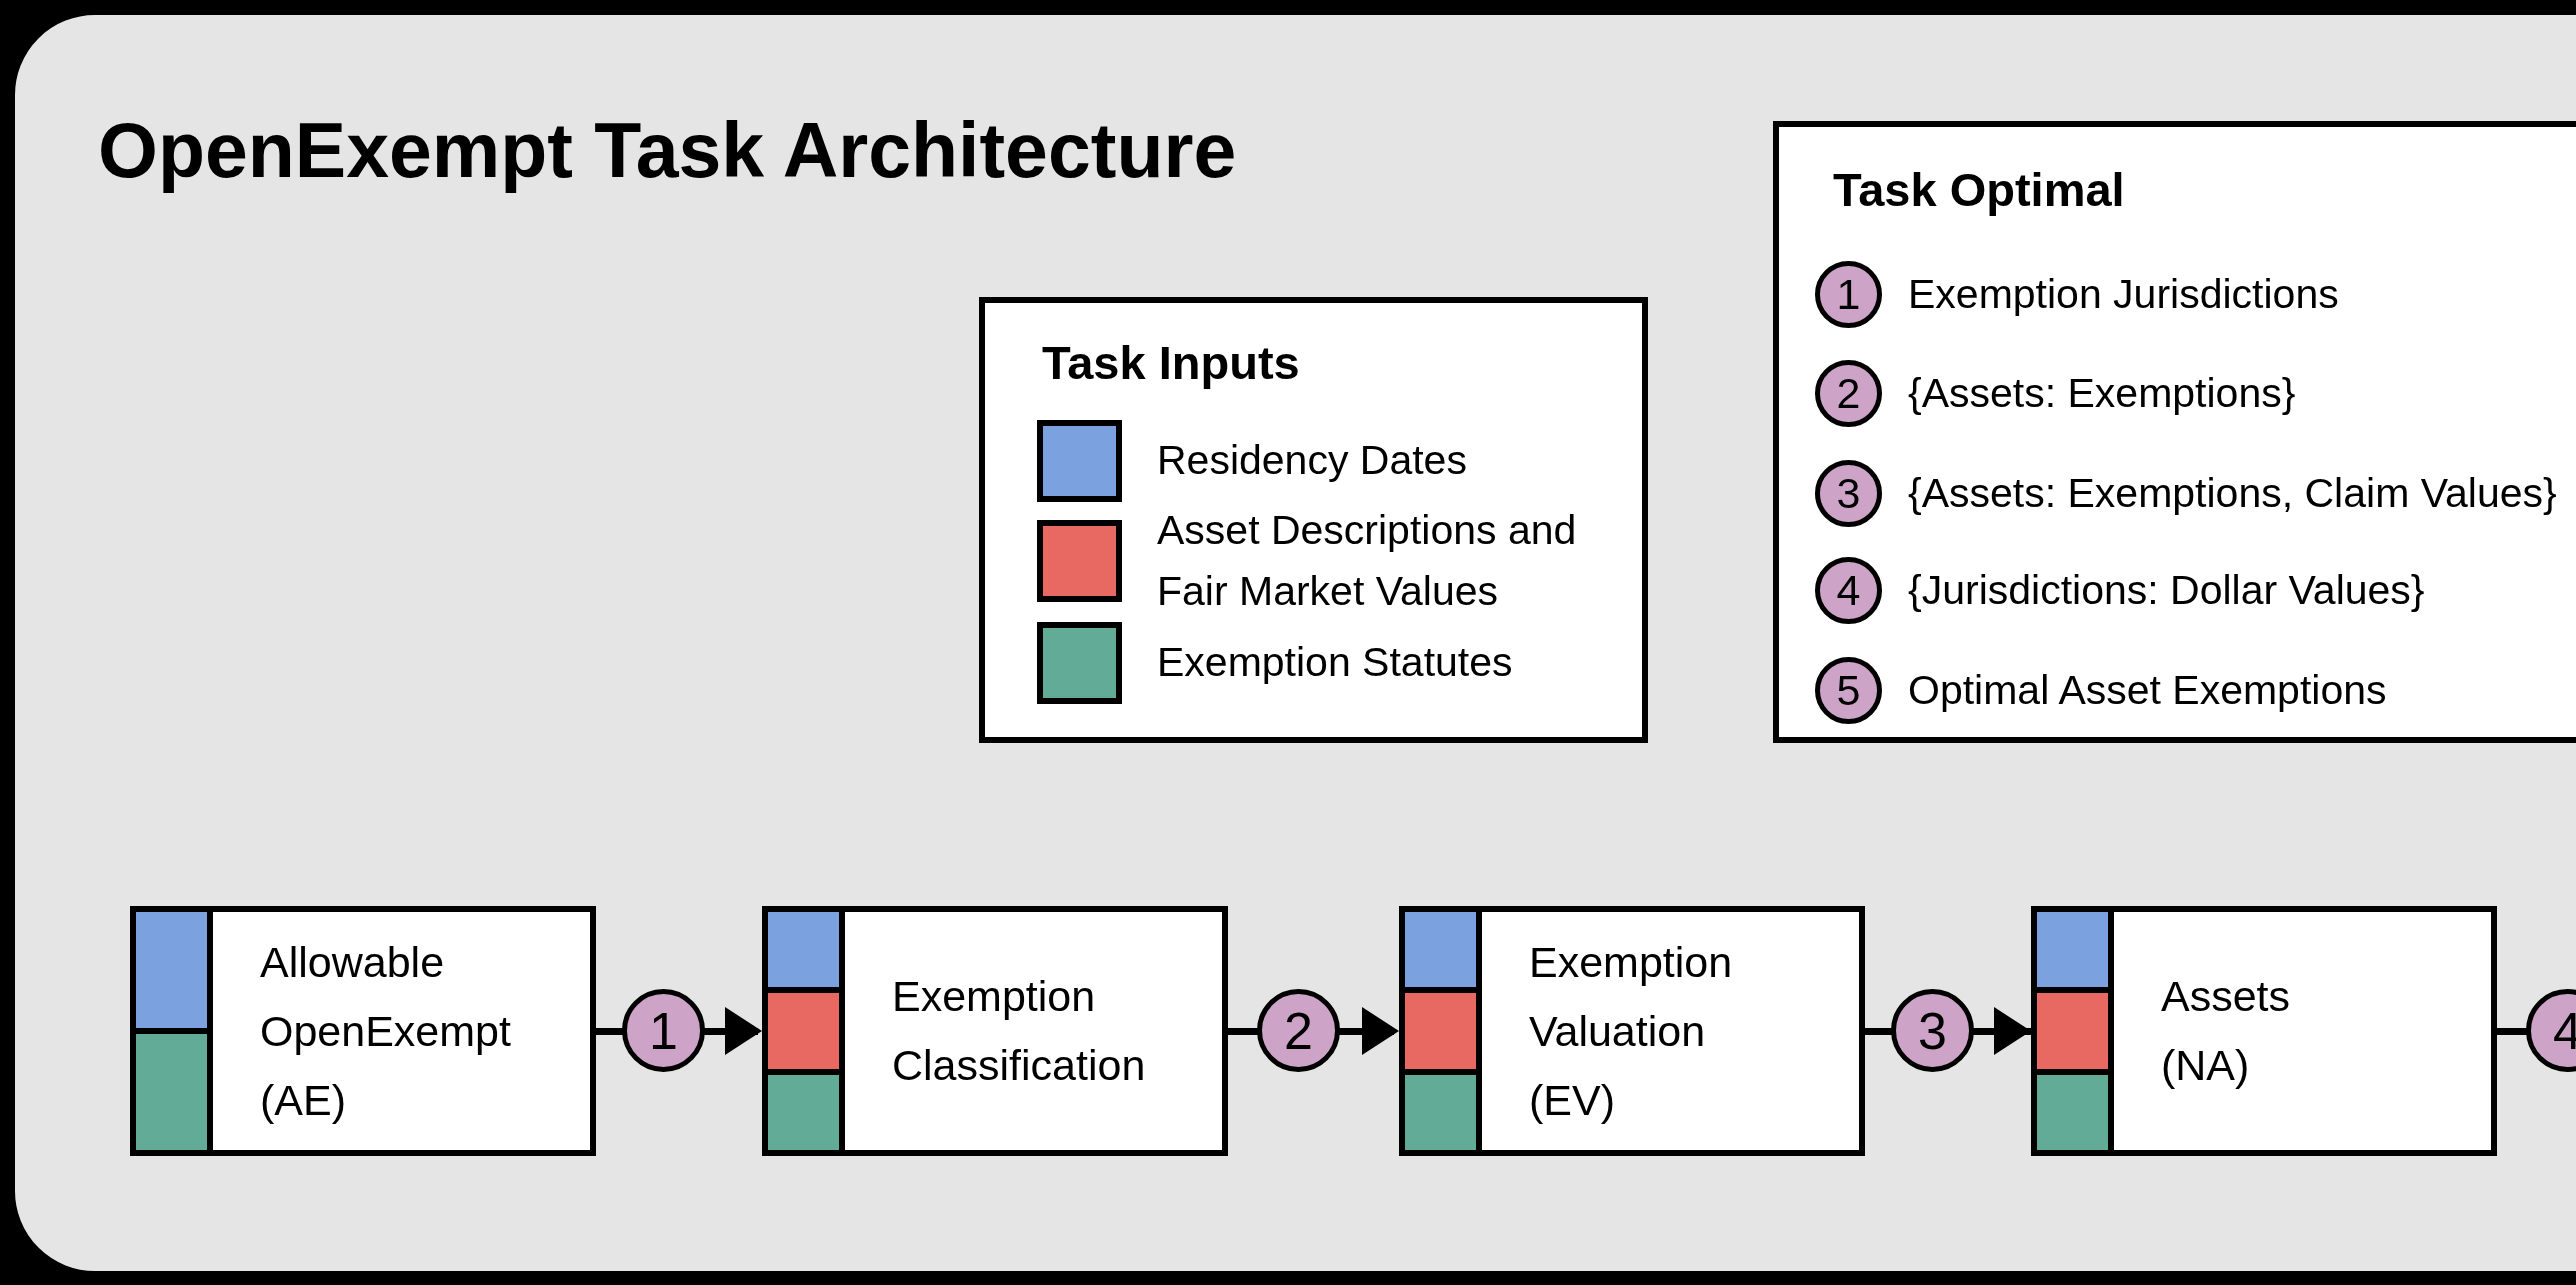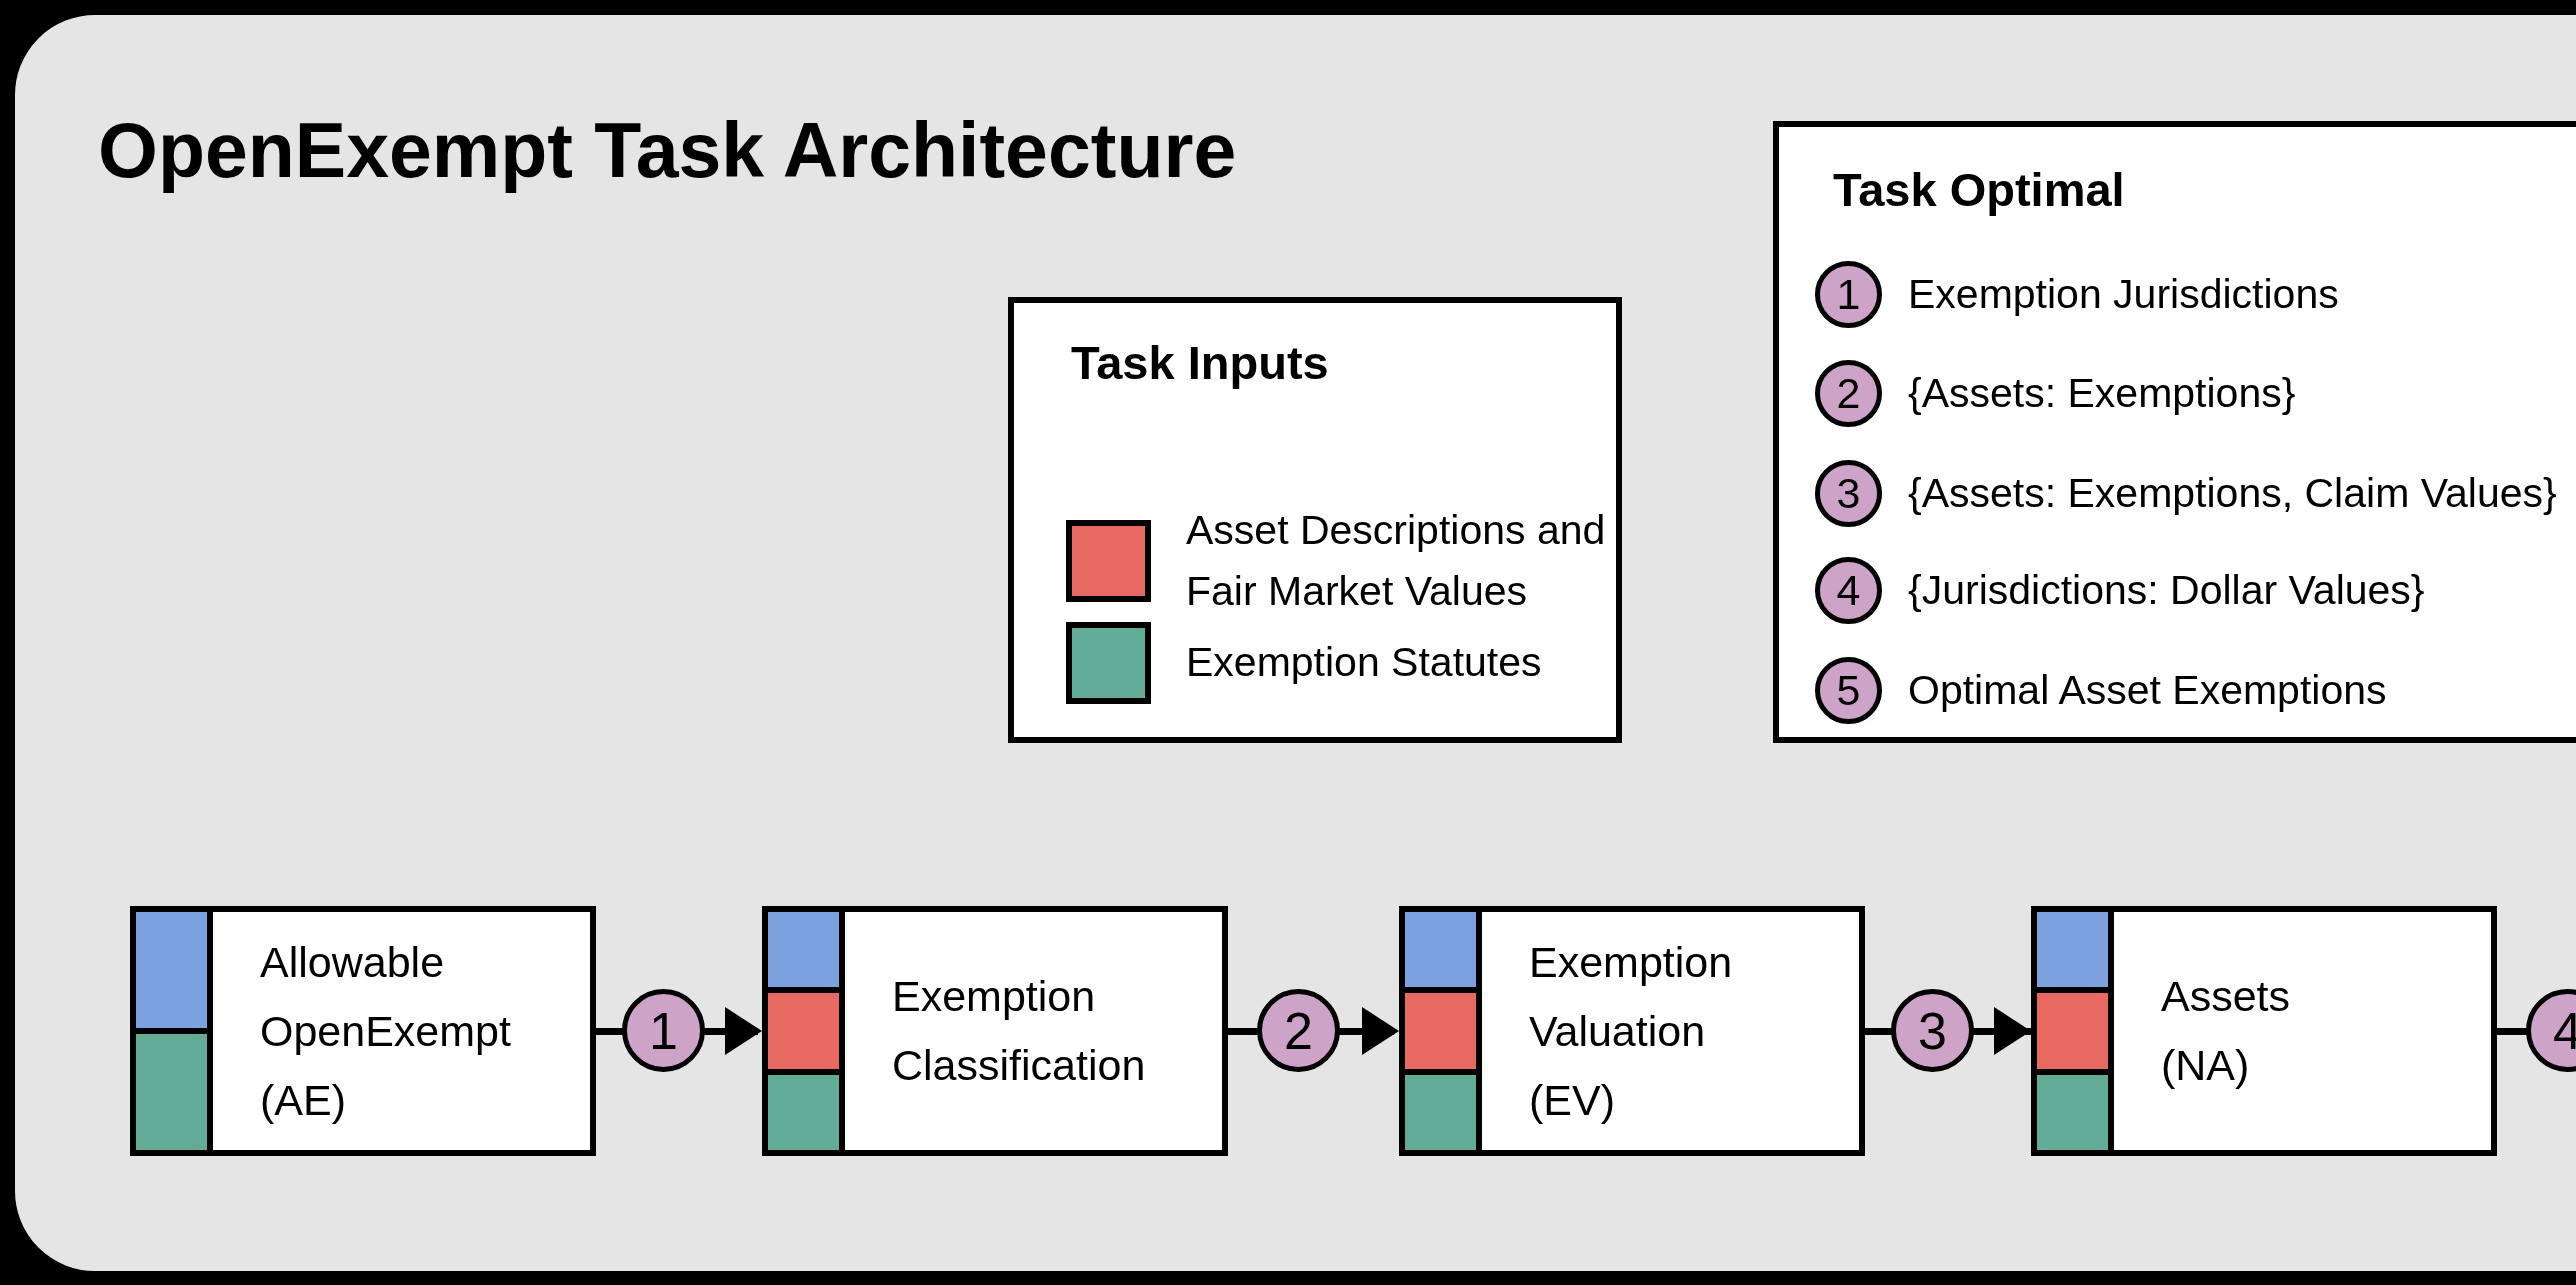--- a/index.html
+++ b/index.html
@@ -7,21 +7,21 @@
           font-family:"Liberation Sans","DejaVu Sans",sans-serif;color:#000;}
   .panel{position:absolute;left:7.2px;top:7.2px;right:7.2px;bottom:7.2px;
          background:#E5E5E5;border:8.2px solid #000;border-radius:88px;}
 
   .page-title{position:absolute;left:98px;top:106px;font-size:77px;font-weight:bold;white-space:nowrap;}
 
   
   .legend{position:absolute;background:#FFF;border:6.7px solid #000;box-sizing:border-box;}
   .legend-heading{position:absolute;font-size:47px;font-weight:bold;white-space:nowrap;}
 
-  #legend-inputs{left:1008px;top:297px;width:614px;height:446px;}
+  #legend-inputs{left:979px;top:297px;width:669px;height:446px;}
   .ti-row{position:absolute;left:52px;display:flex;align-items:center;gap:35px;height:83px;}
   .swatch{width:73px;height:70px;border:6.2px solid #000;flex:none;}
   .ti-label{font-size:41px;line-height:61px;white-space:nowrap;}
 
   #legend-outputs{left:1773px;top:121px;width:824px;height:622px;}
   .to-row{position:absolute;left:36px;display:flex;align-items:center;gap:26px;height:68px;}
   .node-sm{width:57px;height:57px;border:5.7px solid #000;border-radius:50%;flex:none;
            display:flex;align-items:center;justify-content:center;font-size:43px;}
   .to-label{font-size:41px;white-space:nowrap;}
 
@@ -44,20 +44,26 @@
 </head>
 <body>
 
 <div class="canvas">
   <div class="panel"></div>
 
   <div class="page-title">OpenExempt Task Architecture</div>
 
   <div class="legend" id="legend-inputs">
     <div class="legend-heading" style="left:57px;top:32px;">Task Inputs</div>
+    <div class="ti-row" style="top:116px;">
+      <div class="swatch" style="background-color: rgb(123, 162, 222);"></div>
+      <div class="ti-label">
+        <div>Residency Dates</div>
+      </div>
+    </div>
     <div class="ti-row" style="top:216px;">
       <div class="swatch" style="background-color: rgb(232, 105, 98);"></div>
       <div class="ti-label">
         <div>Asset Descriptions and</div>
         <div>Fair Market Values</div>
       </div>
     </div>
     <div class="ti-row" style="top:318px;">
       <div class="swatch" style="background-color: rgb(98, 171, 151);"></div>
       <div class="ti-label">

